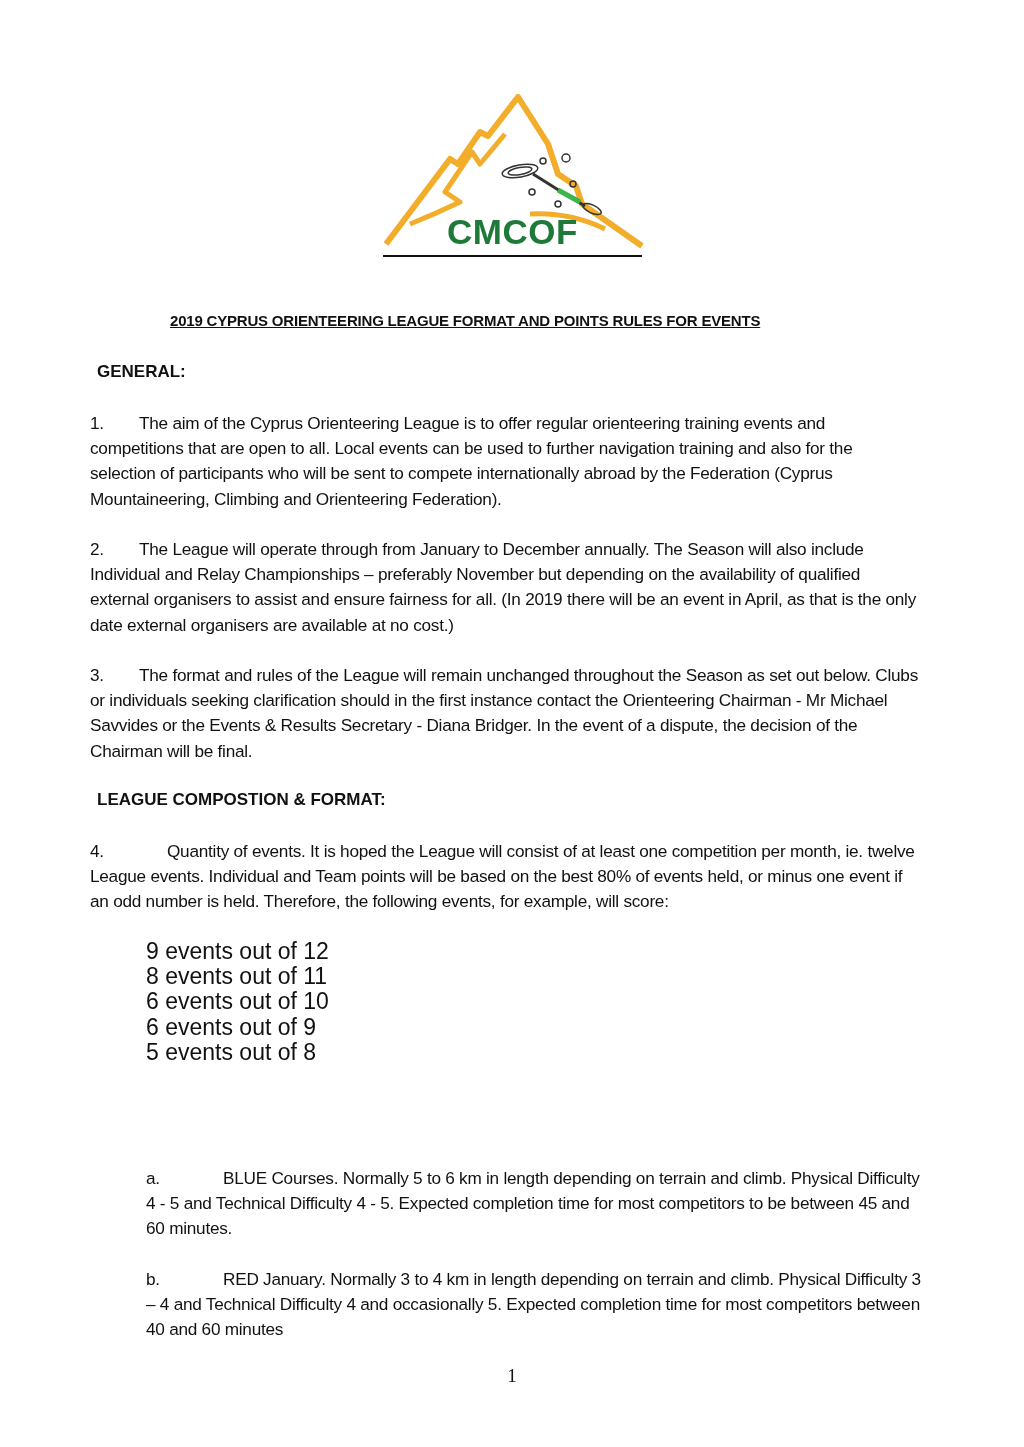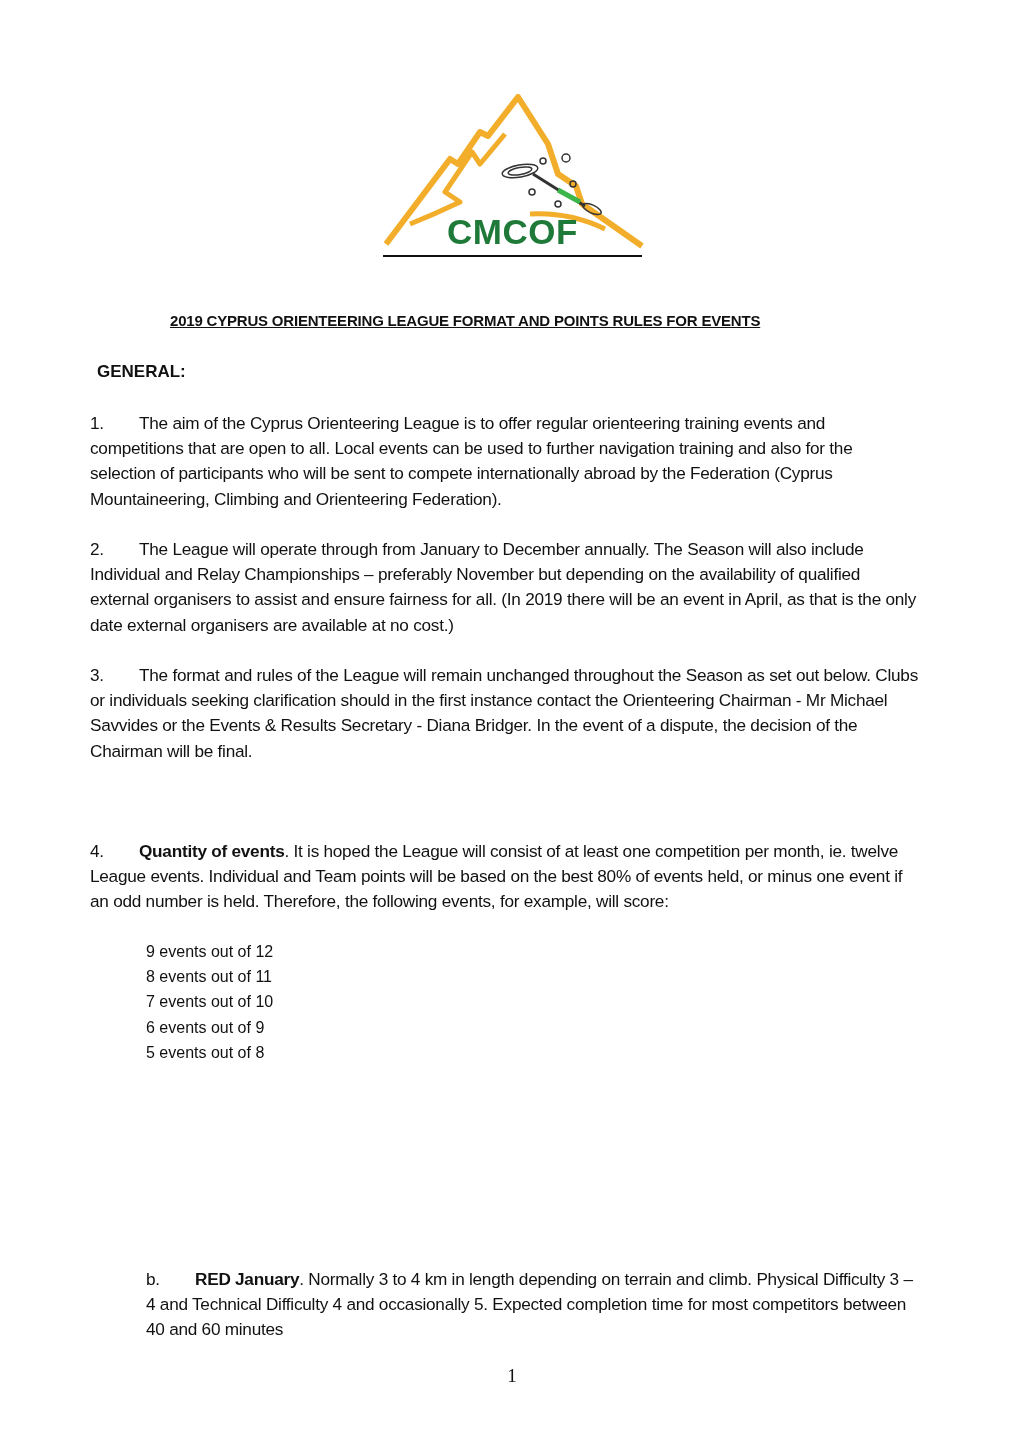--- a/index.html
+++ b/index.html
@@ -12,24 +12,24 @@
                color: #1f7a3a; letter-spacing: 0.5px; }
   .logo-rule { position: absolute; left: 3px; right: 3px; top: 161px; height: 2px; background: #111; }
   .title { position: absolute; left: 170px; top: 312px; font-size: 15px; font-weight: bold;
            text-decoration: underline; letter-spacing: -0.2px; white-space: nowrap; }
   .heading { position: absolute; left: 97px; font-size: 17px; font-weight: bold; white-space: nowrap; }
   .para { position: absolute; left: 90px; width: 830px; font-size: 17.2px; line-height: 25.2px;
           letter-spacing: -0.25px; }
   .num { display: inline-block; width: 49px; }
   .sub { position: absolute; left: 146px; width: 780px; font-size: 17.2px; line-height: 25.2px;
          letter-spacing: -0.25px; }
-  .sublist { position: absolute; left: 146px; font-size: 16px; line-height: 25.2px; }
+  .sublist { position: absolute; left: 146px; font-size: 23px; line-height: 25.2px; }
   .sublist div { white-space: nowrap; }
   .subnum { display: inline-block; width: 49px; }
-  b { font-weight: bold; }
+  b { font-weight: normal; margin-left: 28px; }
   .pagenum { position: absolute; left: 0; width: 1024px; top: 1365px; text-align: center;
              font-family: "Liberation Serif", serif; font-size: 19px; }
 </style>
 </head>
 <body>
 
 <div class="page">
 
   <div class="logo">
     <svg width="265" height="168" viewBox="0 0 265 168" style="position:absolute;left:0;top:0">
@@ -65,33 +65,37 @@
   </div>
 
   <div class="para" style="top:537px">
     <span class="num">2.</span><span>The League will operate through from January to December annually.  The Season will also include Individual and Relay Championships – preferably November but depending on the availability of qualified external organisers to assist and ensure fairness for all.  (In 2019 there will be an event in April, as that is the only date external organisers are available at no cost.)</span>
   </div>
 
   <div class="para" style="top:663px">
     <span class="num">3.</span><span>The format and rules of the League will remain unchanged throughout the Season as set out below.  Clubs or individuals seeking clarification should in the first instance contact the Orienteering Chairman - Mr Michael Savvides or the Events &amp; Results Secretary - Diana Bridger.  In the event of a dispute, the decision of the Chairman will be final.</span>
   </div>
 
+  <div class="heading" style="top:790px">LEAGUE COMPOSTION &amp; FORMAT:</div>
 
   <div class="para" style="top:839px">
     <span class="num">4.</span><b>Quantity of events</b><span>.  It is hoped the League will consist of at least one competition per month, ie. twelve League events.  Individual and Team points will be based on the best 80% of events held, or minus one event if an odd number is held.  Therefore, the following events, for example, will score:</span>
   </div>
 
   <div class="sublist" style="top:939px">
     <div>9 events out of 12</div>
     <div>8 events out of 11</div>
-    <div>7 events out of 10</div>
+    <div>6 events out of 10</div>
     <div>6 events out of 9</div>
     <div>5 events out of 8</div>
   </div>
 
 
+  <div class="sub" style="top:1166px">
+    <span class="subnum">a.</span><b>BLUE Courses</b><span>.  Normally 5 to 6 km in length depending on terrain and climb.  Physical Difficulty 4 - 5 and Technical Difficulty 4 - 5.  Expected completion time for most competitors to be between 45 and 60 minutes.</span>
+  </div>
 
   <div class="sub" style="top:1267px">
     <span class="subnum">b.</span><b>RED January</b><span>.  Normally 3 to 4 km in length depending on terrain and climb.  Physical Difficulty 3 – 4 and Technical Difficulty 4 and occasionally 5.  Expected completion time for most competitors between 40 and 60 minutes</span>
   </div>
 
   <div class="pagenum">1</div>
 </div>
 
 </body></html>

